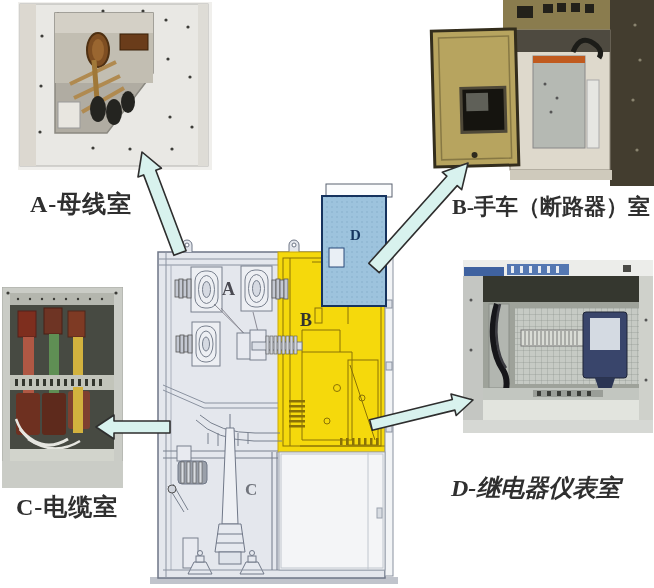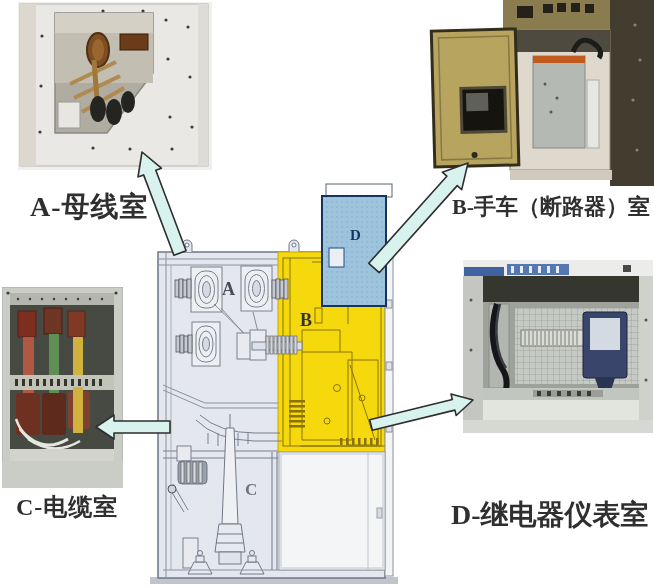--- a/index.html
+++ b/index.html
@@ -1,24 +1,24 @@
 <!DOCTYPE html>
 <html><head>
 <meta charset="utf-8">
 <style>
   html,body{margin:0;padding:0;background:#ffffff;}
   .stage{position:relative;width:654px;height:588px;background:#ffffff;overflow:hidden;
          font-family:"Liberation Serif","DejaVu Serif",serif;}
   .photo{position:absolute;}
   .caption{position:absolute;color:#2f2f2f;white-space:nowrap;
            font-family:"Liberation Serif","DejaVu Serif",serif;font-weight:600;}
-  #cap-a{left:30px;top:188px;font-size:28px;letter-spacing:1px;}
+  #cap-a{left:30px;top:188px;font-size:24px;letter-spacing:1px;}
   #cap-b{left:452px;top:192px;font-size:22px;}
   #cap-c{left:16px;top:491px;font-size:24px;letter-spacing:1px;}
-  #cap-d{left:451px;top:496px;font-size:28px;}
+  #cap-d{left:451px;top:472px;font-size:24px;font-style:italic;}
   .overlay{position:absolute;left:0;top:0;z-index:10;pointer-events:none;}
 </style>
 </head>
 <body>
 
 <div class="stage">
 
   <svg class="photo" style="left:18px;top:2px;" width="194" height="168" viewBox="0 0 194 168">
     <rect x="0" y="0" width="194" height="168" fill="#f0efec"></rect>
     <rect x="2" y="2" width="188" height="162" fill="#e9e8e4" stroke="#b4b4b0"></rect>

